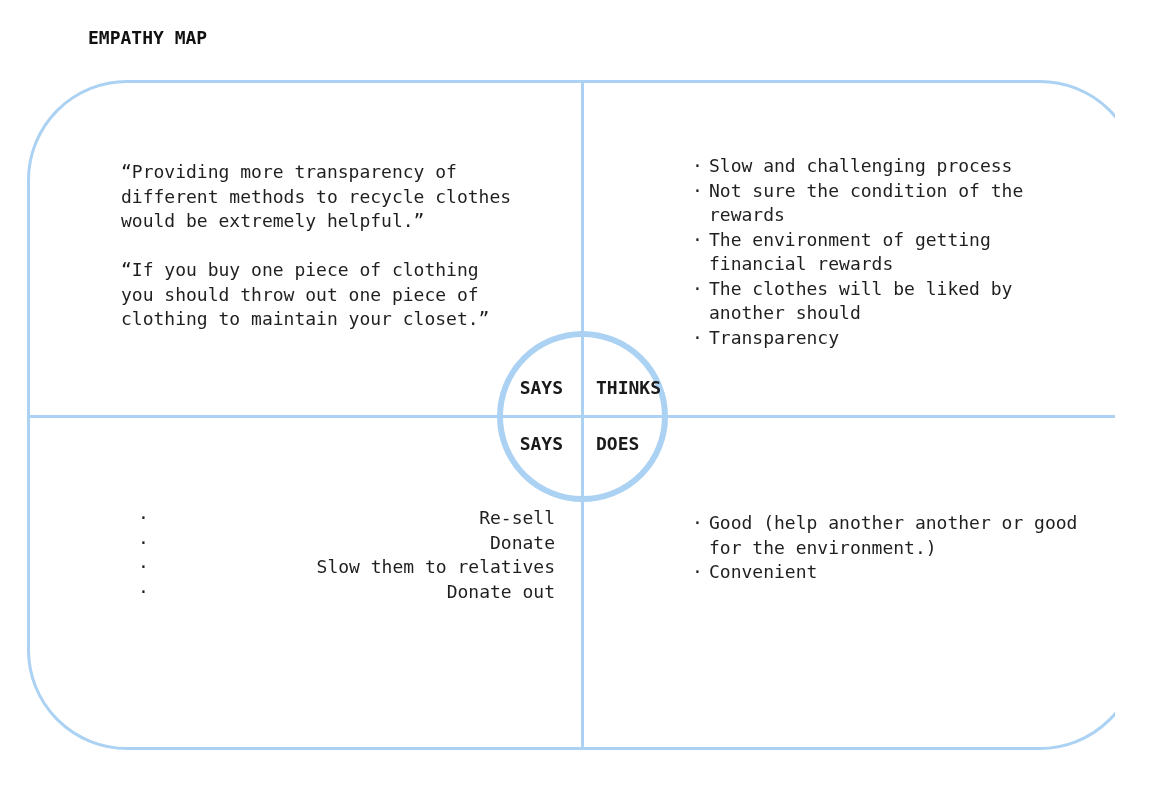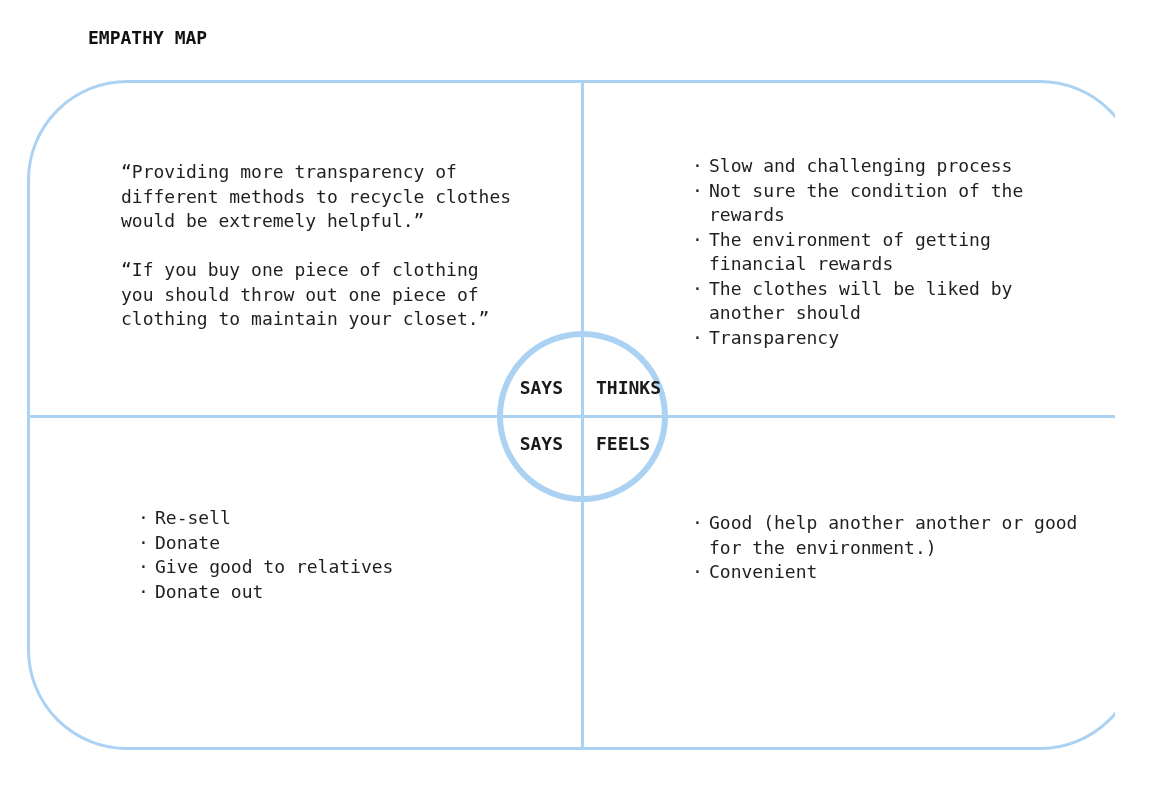--- a/index.html
+++ b/index.html
@@ -94,38 +94,38 @@
 
   ul.bullet-list { list-style: none; margin: 0; padding: 0; }
   ul.bullet-list li { display: flex; align-items: flex-start; }
   .bullet {
     flex: 0 0 19px;
     width: 19px;
     text-align: left;
     padding-left: 2px;
   }
   .thinks-block .li-text, .feels-block .li-text { width: 385px; }
-  .does-block .li-text { width: 400px; }
+  .does-block .li-text { width: 400px; text-align: right; }
 </style>
 </head>
 <body>
 
 <div class="canvas">
 
   <h1 class="title">EMPATHY MAP</h1>
 
   <div class="map-outline"></div>
   <div class="v-line"></div>
   <div class="h-line"></div>
   <div class="center-circle"></div>
 
   <div class="q-label says">SAYS</div>
   <div class="q-label thinks">THINKS</div>
   <div class="q-label does">SAYS</div>
-  <div class="q-label feels">FEELS</div>
+  <div class="q-label feels">DOES</div>
 
   <div class="text-block says-block">
     <div>
 
         <p class="quote">“Providing more transparency of different methods to recycle clothes would be extremely helpful.”</p>
 
         <p class="quote">“If you buy one piece of clothing you should throw out one piece of clothing to maintain your closet.”</p>
       </div>
   </div>
 
@@ -167,21 +167,21 @@
           <span class="li-text">Re-sell</span>
         </li>
 
         <li>
           <span class="bullet">·</span>
           <span class="li-text">Donate</span>
         </li>
 
         <li>
           <span class="bullet">·</span>
-          <span class="li-text">Give good to relatives</span>
+          <span class="li-text">Slow them to relatives</span>
         </li>
 
         <li>
           <span class="bullet">·</span>
           <span class="li-text">Donate out</span>
         </li>
       </ul>
   </div>
 
   <div class="text-block feels-block">

